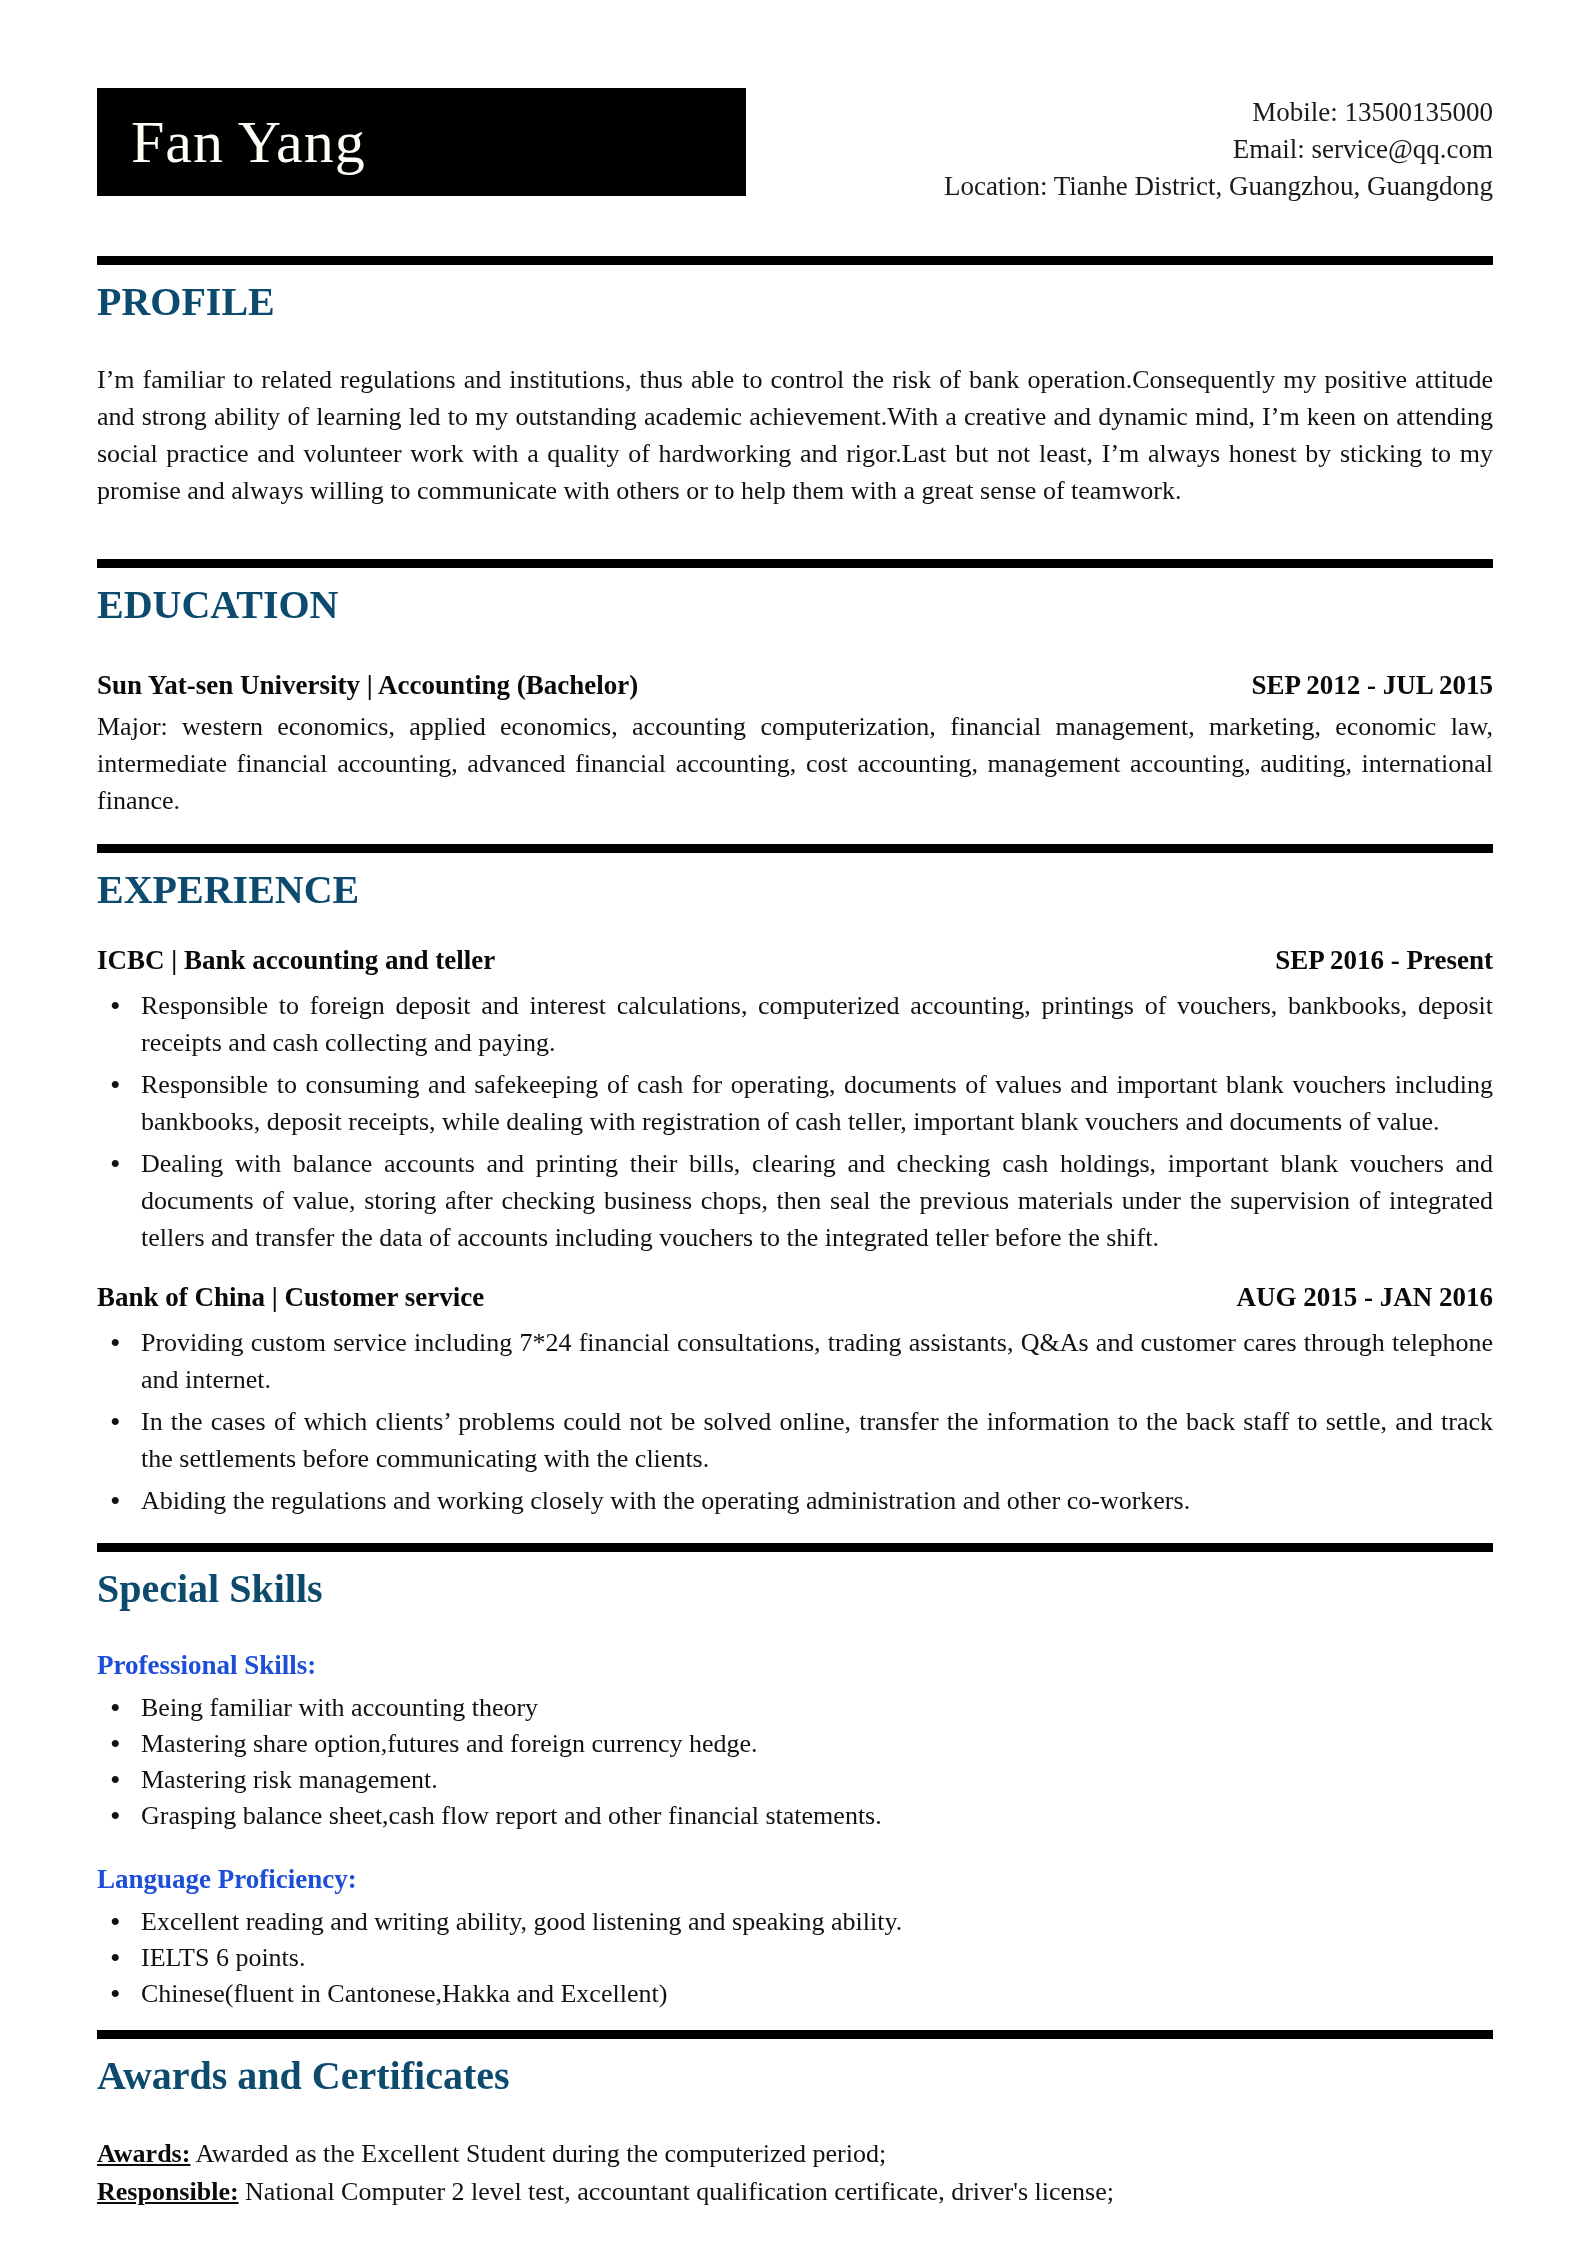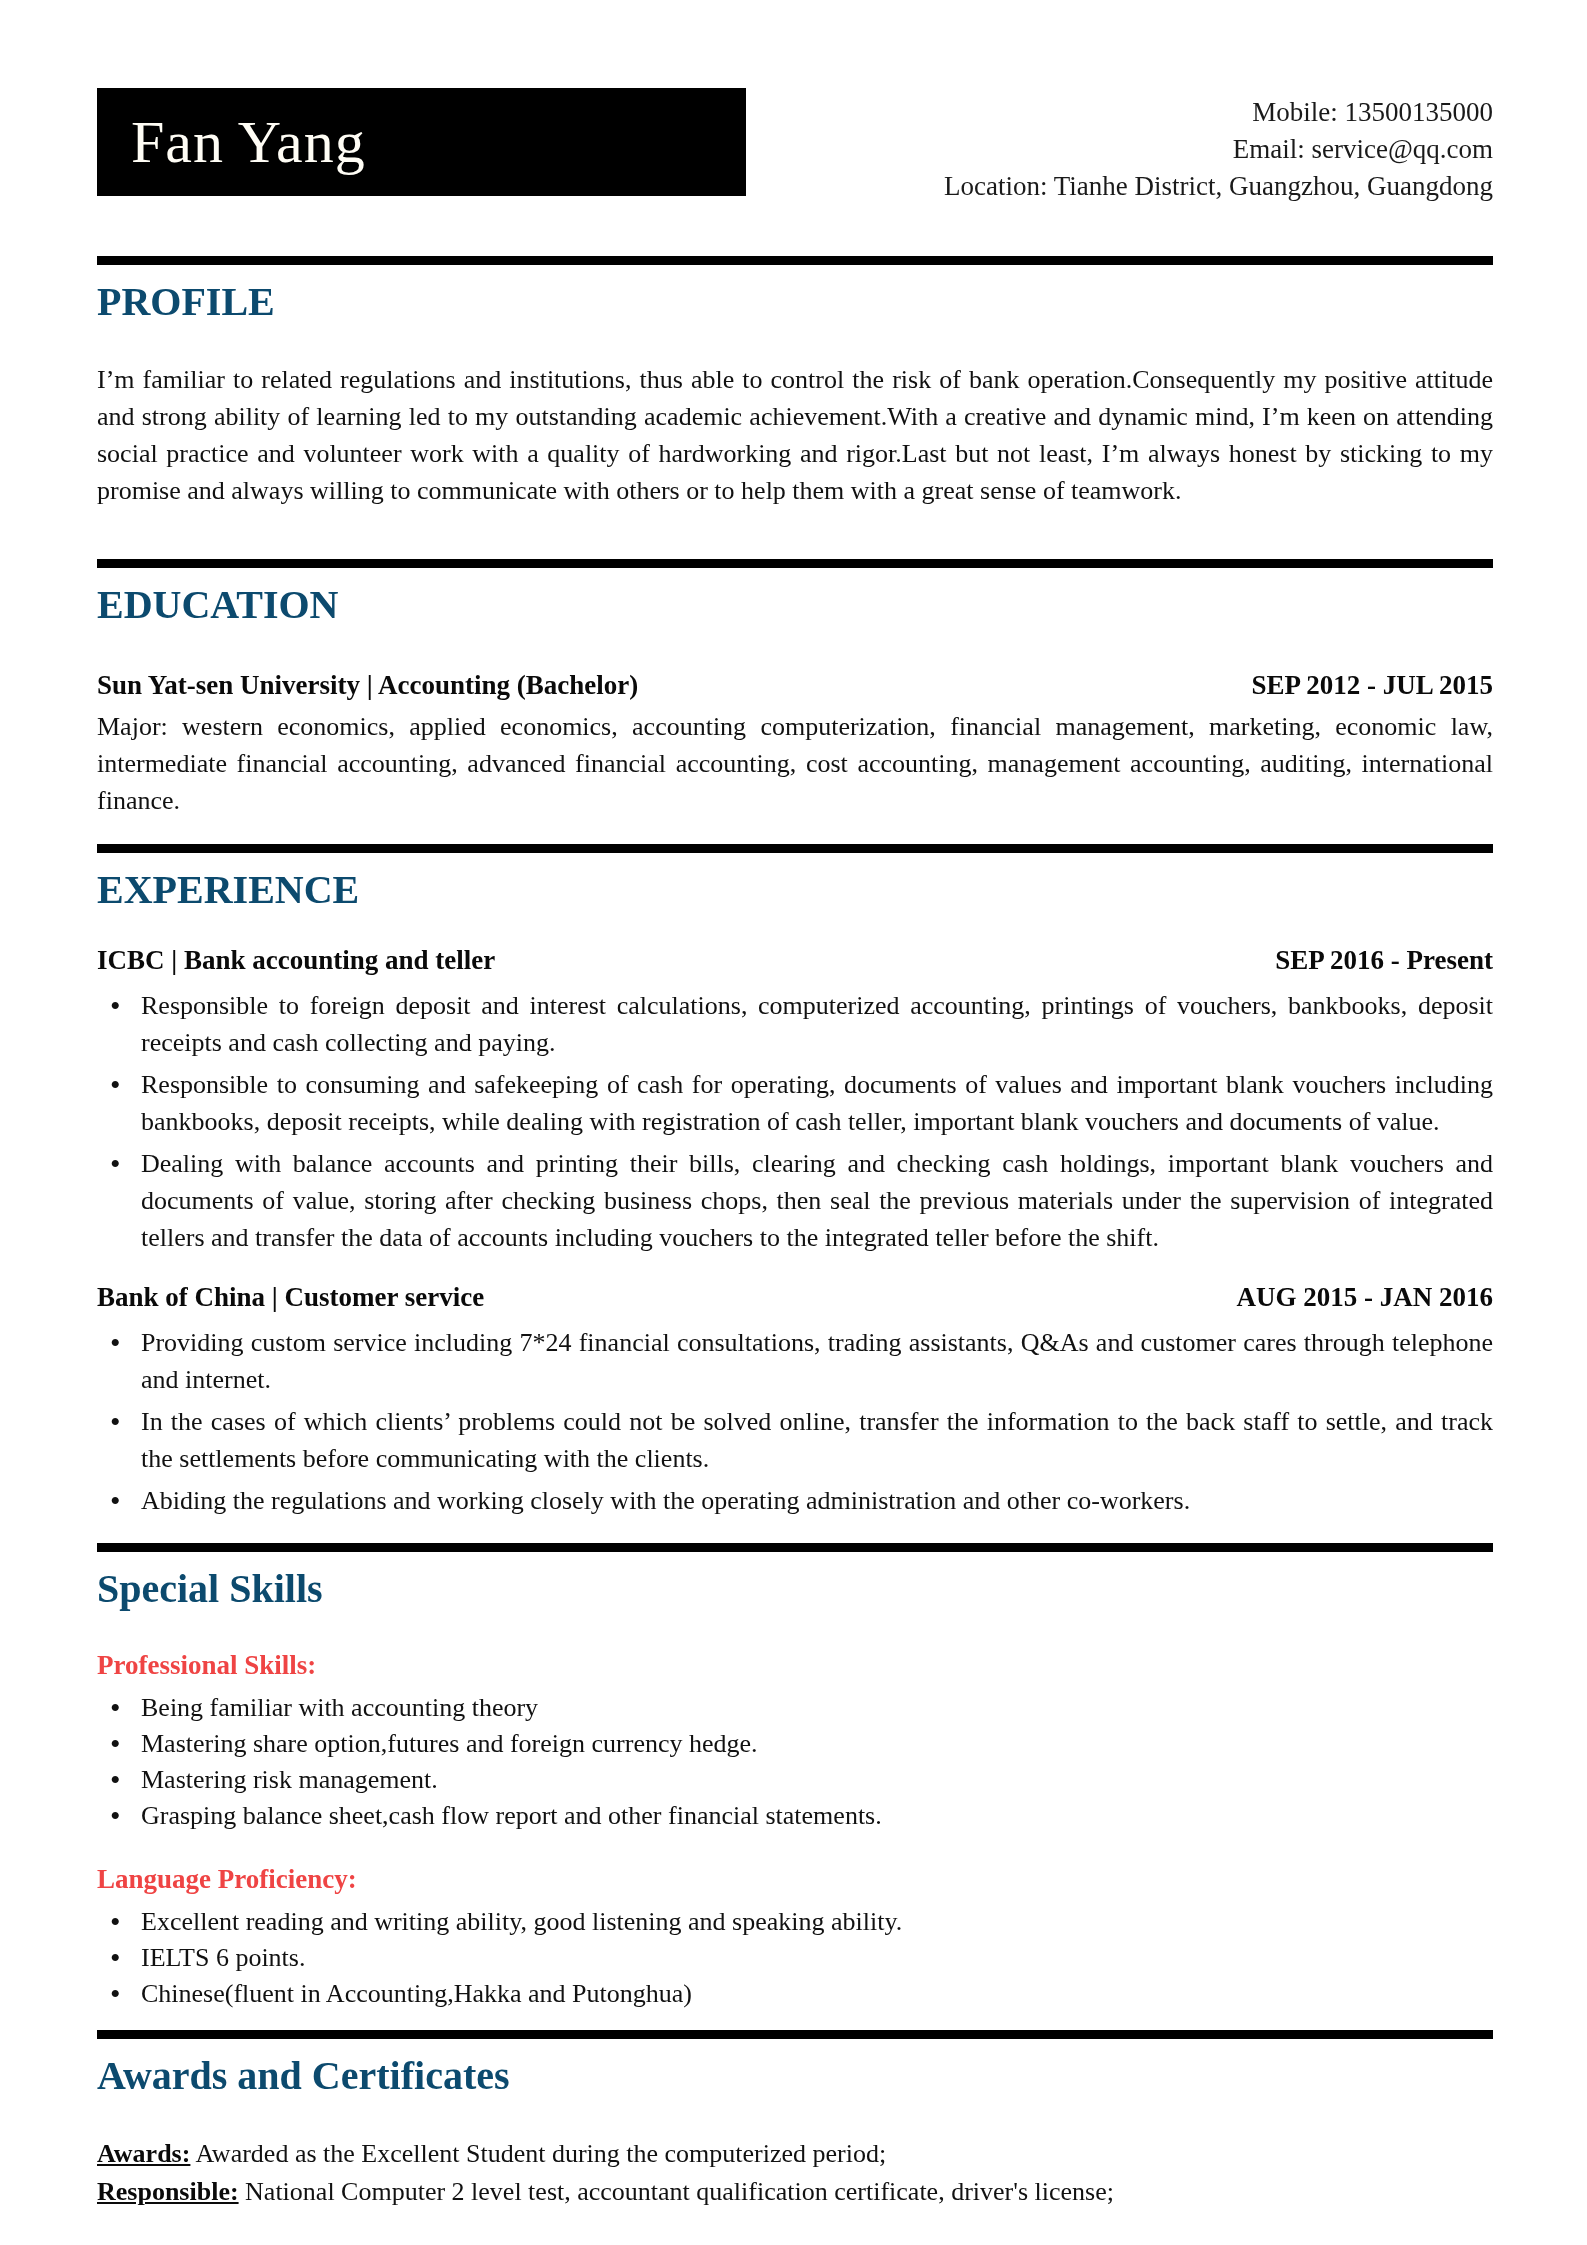--- a/index.html
+++ b/index.html
@@ -90,21 +90,21 @@
     left: 13px;
     top: 0;
     font-size: 30px;
   }
   .rule-skills { margin-top: 24px; }
   .group-heading {
     font-size: 27px;
     font-weight: bold;
     line-height: 34px;
     margin-top: 36px;
-    color: #ef4444;
+    color: #1d4ed8;
   }
   .group-heading.second { margin-top: 28px; }
   ul.bullets.tight { margin-top: 8px; }
   ul.bullets.tight li { line-height: 36px; margin-bottom: 0; }
   .rule-awards { margin-top: 18px; }
   .award-lines { margin-top: 36px; font-size: 26px; line-height: 38px; color: #111111; }
   .award-label { font-weight: bold; color: #0a0a0a; text-decoration: underline; }
 </style>
 </head>
 <body>
@@ -172,21 +172,21 @@
       <li>Being familiar with accounting theory</li>
       <li>Mastering share option,futures and foreign currency hedge.</li>
       <li>Mastering risk management.</li>
       <li>Grasping balance sheet,cash flow report and other financial statements.</li>
     </ul>
 
     <div class="group-heading second">Language Proficiency:</div>
     <ul class="bullets tight">
       <li>Excellent reading and writing ability, good listening and speaking ability.</li>
       <li>IELTS 6 points.</li>
-      <li>Chinese(fluent in Accounting,Hakka and Putonghua)</li>
+      <li>Chinese(fluent in Cantonese,Hakka and Excellent)</li>
     </ul>
   </section>
 
   <section>
     <div class="rule rule-awards"></div>
     <h2>Awards and Certificates</h2>
     <div class="award-lines">
       <div><span class="award-label">Awards:</span><span> Awarded as the Excellent Student during the computerized period;</span></div>
       <div><span class="award-label">Responsible:</span><span> National Computer 2 level test, accountant qualification certificate, driver's license;</span></div>
     </div>

